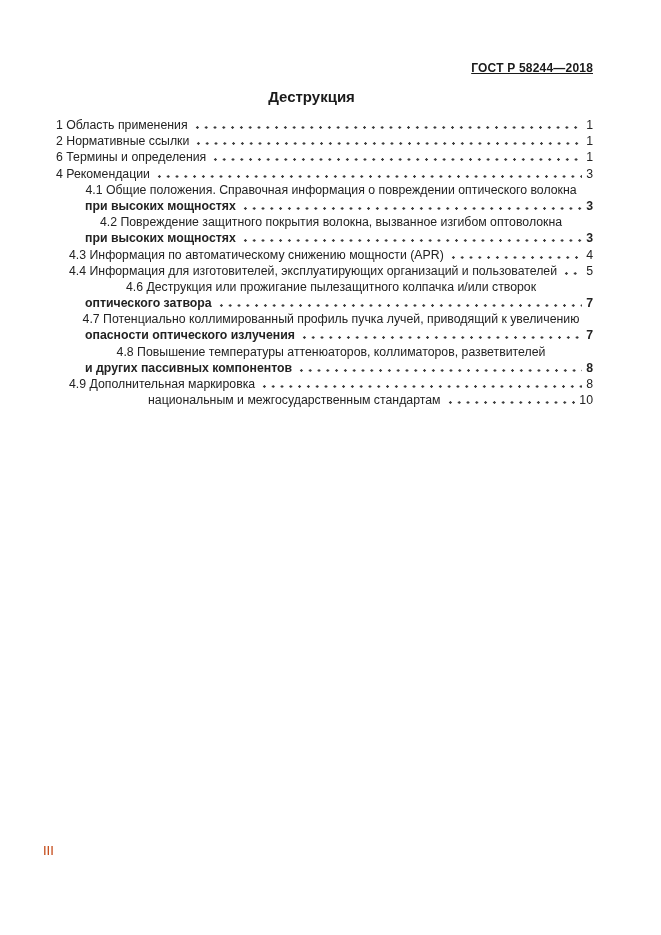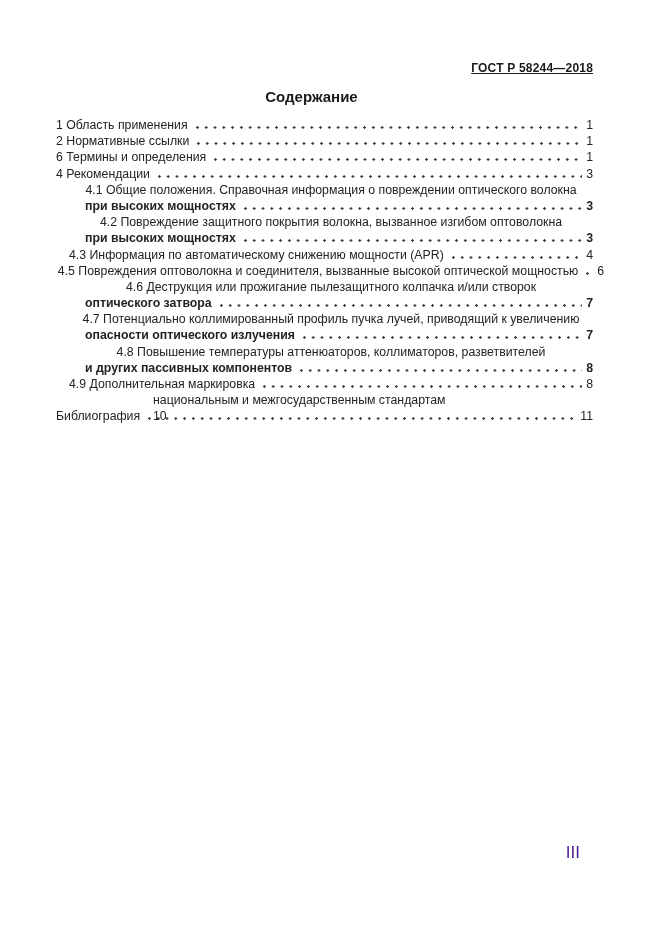--- a/index.html
+++ b/index.html
@@ -54,55 +54,54 @@
     align-items: baseline;
     height: 16.2px;
     line-height: 16.2px;
     font-size: 12.3px;
     white-space: nowrap;
     color: #232323;
   }
   .toc-row .entry-text { flex: 0 0 auto; }
   .indent-1 { padding-left: 13px; justify-content: center; }
   .indent-2 { padding-left: 29px; font-weight: bold; }
-  .indent-3 { padding-left: 92px; flex-direction: column; }
+  .indent-3 { padding-left: 92px; }
   .leader {
     flex: 1 1 auto;
     min-width: 10px;
     height: 3px;
     margin: 0 4px 0 5px;
     background-image: radial-gradient(circle, #3c3c3c 1.05px, rgba(0,0,0,0) 1.45px);
     background-size: 8.8px 3px;
     background-repeat: repeat-x;
     background-position: left center;
   }
   .pagenum {
     flex: 0 0 auto;
     text-align: right;
   }
   .doc-footer {
     position: absolute;
     top: 843px;
     left: 43px;
     width: 537px;
-    text-align: right;
-    font-size: 17px;
-    color: #4c1d95;
+    font-size: 13px;
+    color: #c2410c;
   }
 </style>
 </head>
 <body>
 
 <div class="sheet">
 
   <div class="doc-header">
     <span>ГОСТ Р 58244—2018</span>
   </div>
 
-  <h1 class="doc-title">Содержание</h1>
+  <h1 class="doc-title">Деструкция</h1>
 
   <div class="toc" id="toc-rows">
       <div class="toc-row indent-0">
         <span class="entry-text">1 Область применения</span>
         <span class="leader"></span>
         <span class="pagenum">1</span>
       </div>
       <div class="toc-row indent-0">
         <span class="entry-text">2 Нормативные ссылки</span>
         <span class="leader"></span>
@@ -133,23 +132,23 @@
         <span class="entry-text">при высоких мощностях</span>
         <span class="leader"></span>
         <span class="pagenum">3</span>
       </div>
       <div class="toc-row indent-1">
         <span class="entry-text">4.3 Информация по автоматическому снижению мощности (APR)</span>
         <span class="leader"></span>
         <span class="pagenum">4</span>
       </div>
       <div class="toc-row indent-1">
-        <span class="entry-text">4.5 Повреждения оптоволокна и соединителя, вызванные высокой оптической мощностью</span>
+        <span class="entry-text">4.4 Информация для изготовителей, эксплуатирующих организаций и пользователей</span>
         <span class="leader"></span>
-        <span class="pagenum">6</span>
+        <span class="pagenum">5</span>
       </div>
       <div class="toc-row indent-1">
         <span class="entry-text">4.6 Деструкция или прожигание пылезащитного колпачка и/или створок</span>
       </div>
       <div class="toc-row indent-2">
         <span class="entry-text">оптического затвора</span>
         <span class="leader"></span>
         <span class="pagenum">7</span>
       </div>
       <div class="toc-row indent-1">
@@ -171,24 +170,19 @@
       <div class="toc-row indent-1">
         <span class="entry-text">4.9 Дополнительная маркировка</span>
         <span class="leader"></span>
         <span class="pagenum">8</span>
       </div>
       <div class="toc-row indent-3">
         <span class="entry-text">национальным и межгосударственным стандартам</span>
         <span class="leader"></span>
         <span class="pagenum">10</span>
       </div>
-      <div class="toc-row indent-0">
-        <span class="entry-text">Библиография</span>
-        <span class="leader"></span>
-        <span class="pagenum">11</span>
-      </div>
     </div>
 
   <div class="doc-footer">
     <span>III</span>
   </div>
 
 </div>
 
 </body></html>

